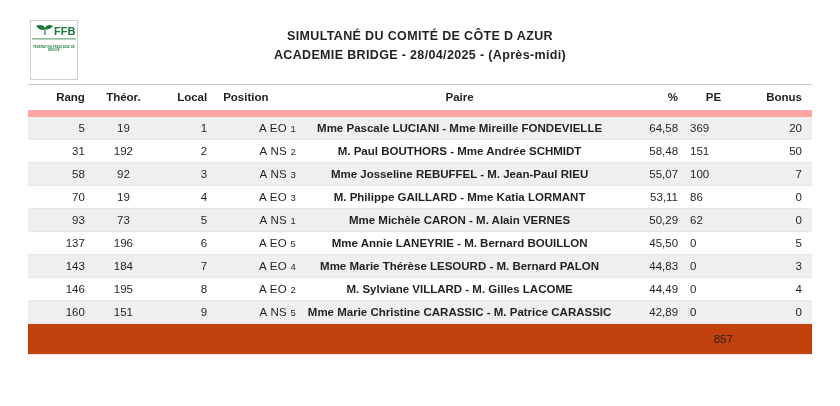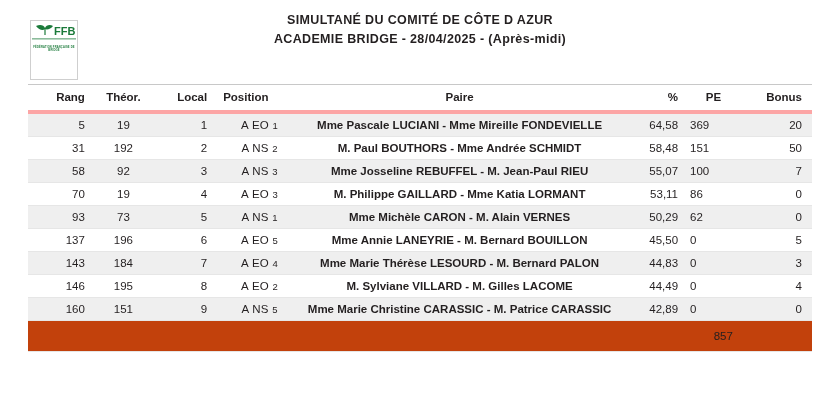--- a/index.html
+++ b/index.html
@@ -50,21 +50,21 @@
     font-size: 2.6px;
     line-height: 3.4px;
     color: #1b7a3a;
     text-align: center;
     font-weight: bold;
     letter-spacing: 0.2px;
     margin-top: 1px;
   }
   .title-block {
     text-align: center;
-    padding-top: 11px;
+    padding-top: 27px;
   }
   .title-line {
     font-size: 12.5px;
     font-weight: bold;
     letter-spacing: 0.35px;
     color: #231f20;
     line-height: 19px;
   }
 
   
@@ -74,37 +74,37 @@
   table.results {
     width: 784px;
     border-collapse: collapse;
     font-size: 11.5px;
   }
   table.results thead th {
     font-weight: bold;
     font-size: 11.5px;
     padding: 6px 6px 7px 6px;
     border-top: 1px solid #c8c8c8;
-    border-bottom: 4px solid #fca5a5;
+    border-bottom: 7px solid #fca5a5;
     background: #ffffff;
     color: #231f20;
     white-space: nowrap;
   }
   table.results tbody td {
     padding: 5px 6px;
     border-bottom: 1px solid #e6e6e6;
     white-space: nowrap;
   }
   tbody tr.odd td { background: #efefef; }
   tbody tr.even td { background: #ffffff; }
 
   .c-rang   { width: 52px;  text-align: right; }
   .c-theor  { width: 54px;  text-align: center; }
   .c-local  { width: 46px;  text-align: right; }
-  .c-pos    { width: 74px;  text-align: center; padding-left: 10px !important; }
+  .c-pos    { width: 74px;  text-align: right; padding-left: 10px !important; }
   .c-paire  { text-align: center; font-weight: bold; }
   .c-pct    { width: 56px;  text-align: right; }
   .c-pe     { width: 48px;  }
   .c-bonus  { width: 54px;  text-align: right; padding-right: 10px !important; }
 
   thead th.c-pos { text-align: left; }
   thead th.c-paire { text-align: center; }
 
   .pos-letter { letter-spacing: 0.3px; }
   .pos-num { font-size: 9.5px; }

